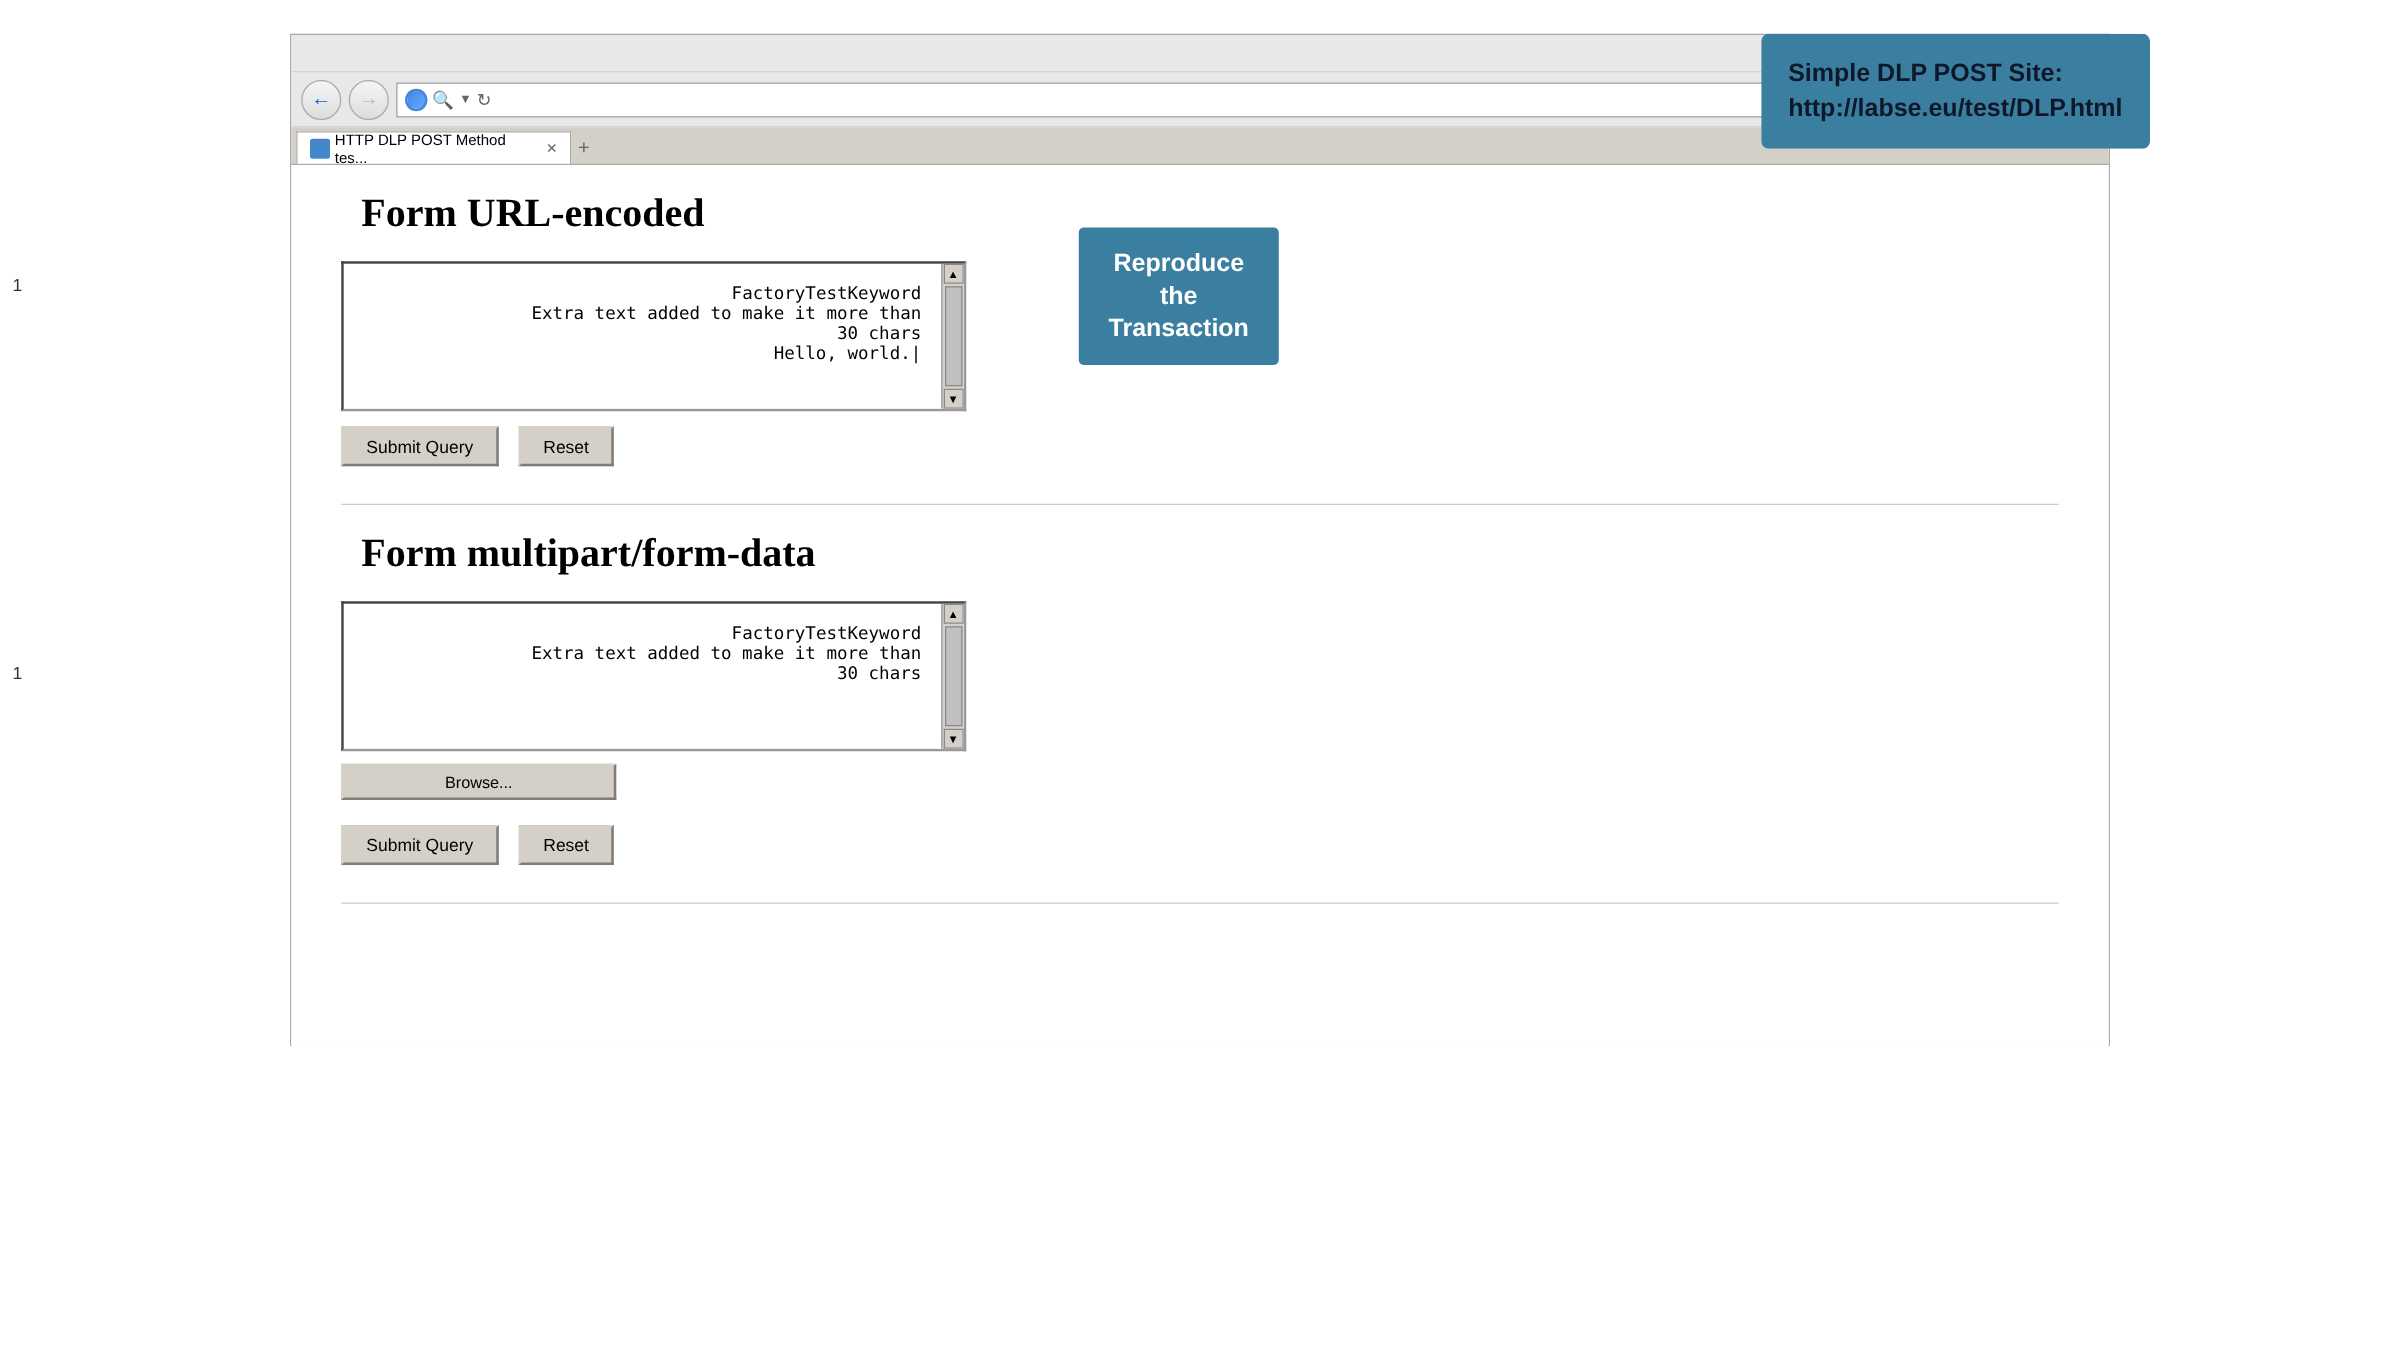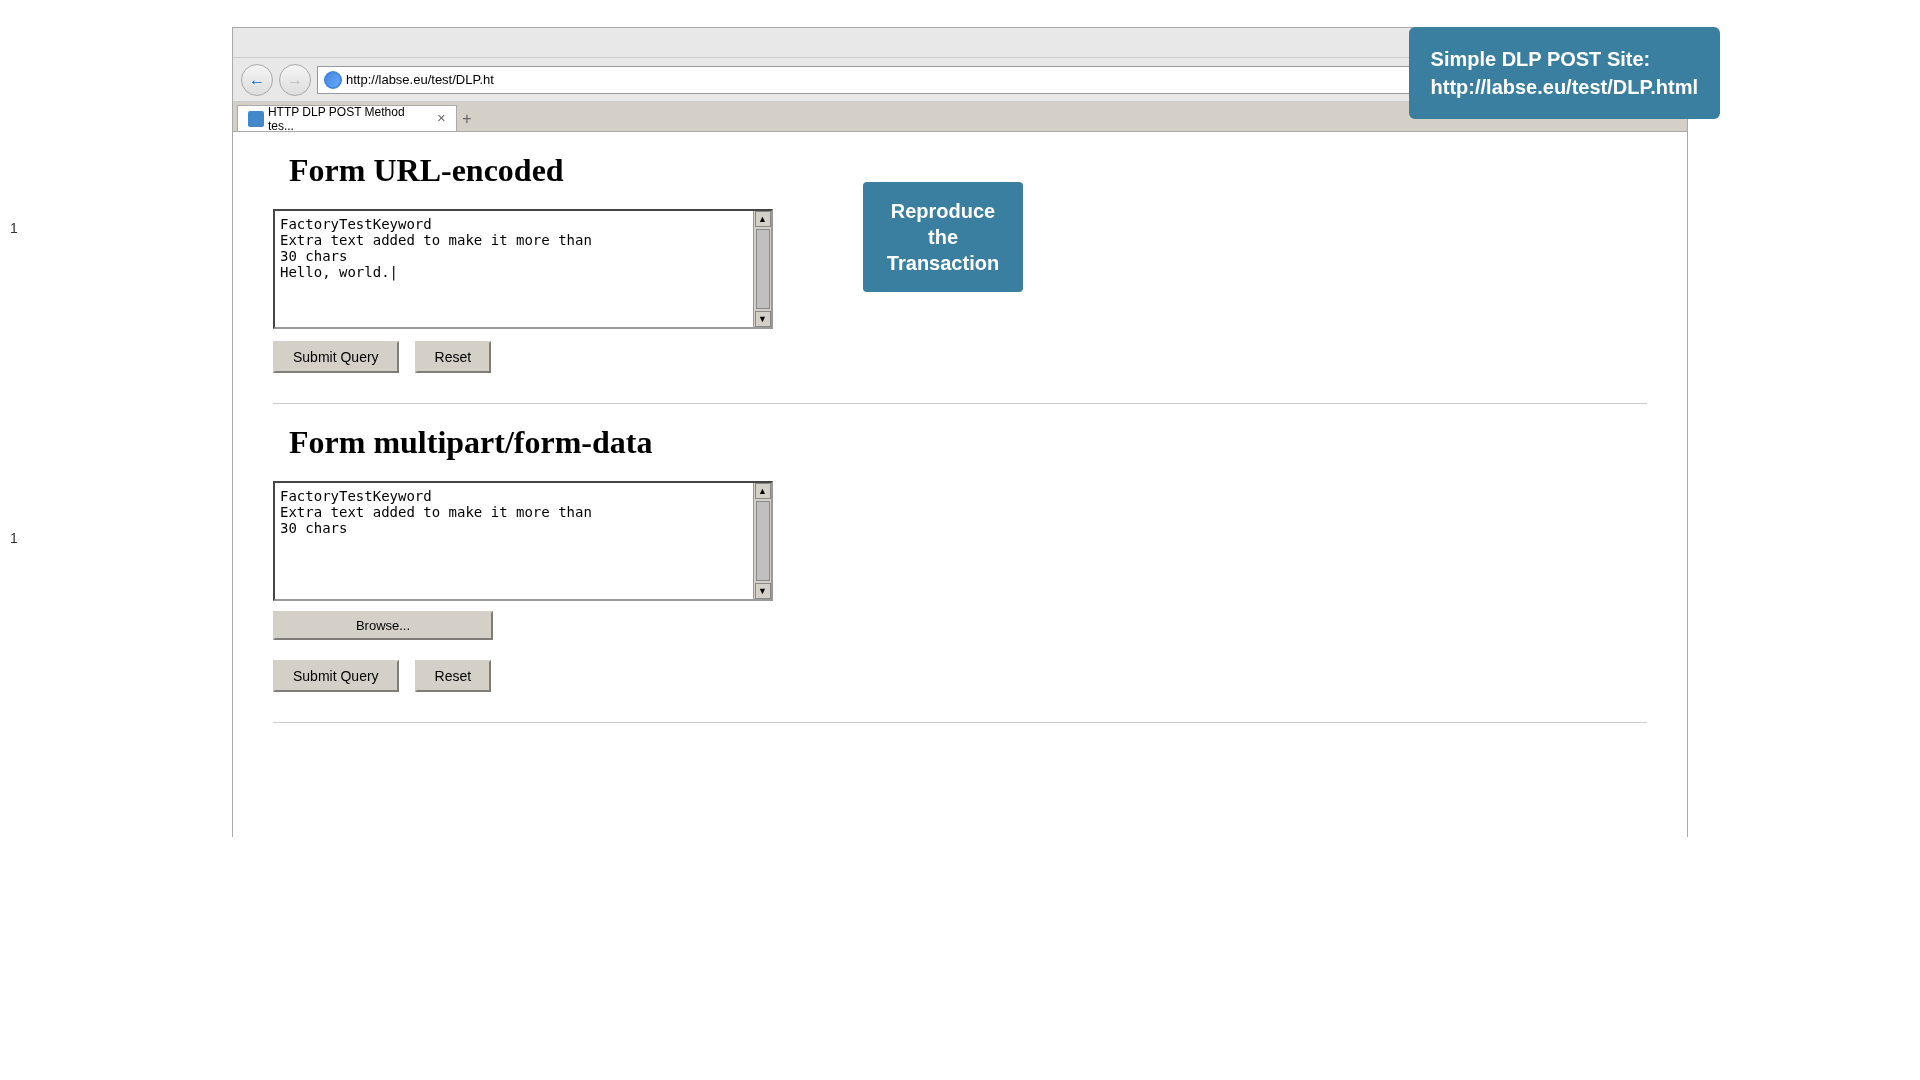--- a/index.html
+++ b/index.html
@@ -183,22 +183,23 @@
     }
 
     .form-textarea {
       width: calc(100% - 18px);
       height: 100%;
       border: none;
       outline: none;
       font-family: monospace;
       font-size: 14px;
       resize: none;
-      padding: 5px;
+      padding: 16px;
       background: white;
+      text-align: right;
     }
 
     .scrollbar-v {
       width: 18px;
       height: 100%;
       background: #d4d0c8;
       display: flex;
       flex-direction: column;
       align-items: center;
       border-left: 1px solid #999;
@@ -260,21 +261,21 @@
       line-height: 1.3;
       padding: 10px;
     }
 
     
     .tooltip-box {
       position: fixed;
       top: 27px;
       right: 200px;
       background: #3a7fa0;
-      color: #ffffff;
+      color: #0f172a;
       padding: 18px 22px;
       border-radius: 6px;
       font-size: 20px;
       font-weight: bold;
       z-index: 1000;
       max-width: 360px;
       line-height: 1.4;
     }
 
     .nav-right-icons {
@@ -352,21 +353,20 @@
       <div class="title-btn">✕</div>
     </div>
   </div>
 
   <div class="nav-bar">
     <div class="nav-btn active">←</div>
     <div class="nav-btn disabled">→</div>
 
     <div class="address-bar">
       <div class="ie-icon"></div>
-      <input type="text" style="font-size: 13px;" value="http://labse.eu/test/DLP.ht">
       <span style="font-size:14px; color:#666;">🔍</span>
       <span style="font-size:10px; color:#666;">▼</span>
       <span style="font-size:14px; color:#666;">↻</span>
     </div>
 
     <div class="nav-right-icons">
       <div class="nav-icon">🏠</div>
       <div class="nav-icon">☆</div>
       <div class="nav-icon">⚙</div>
       <div class="smiley-icon">😊</div>

